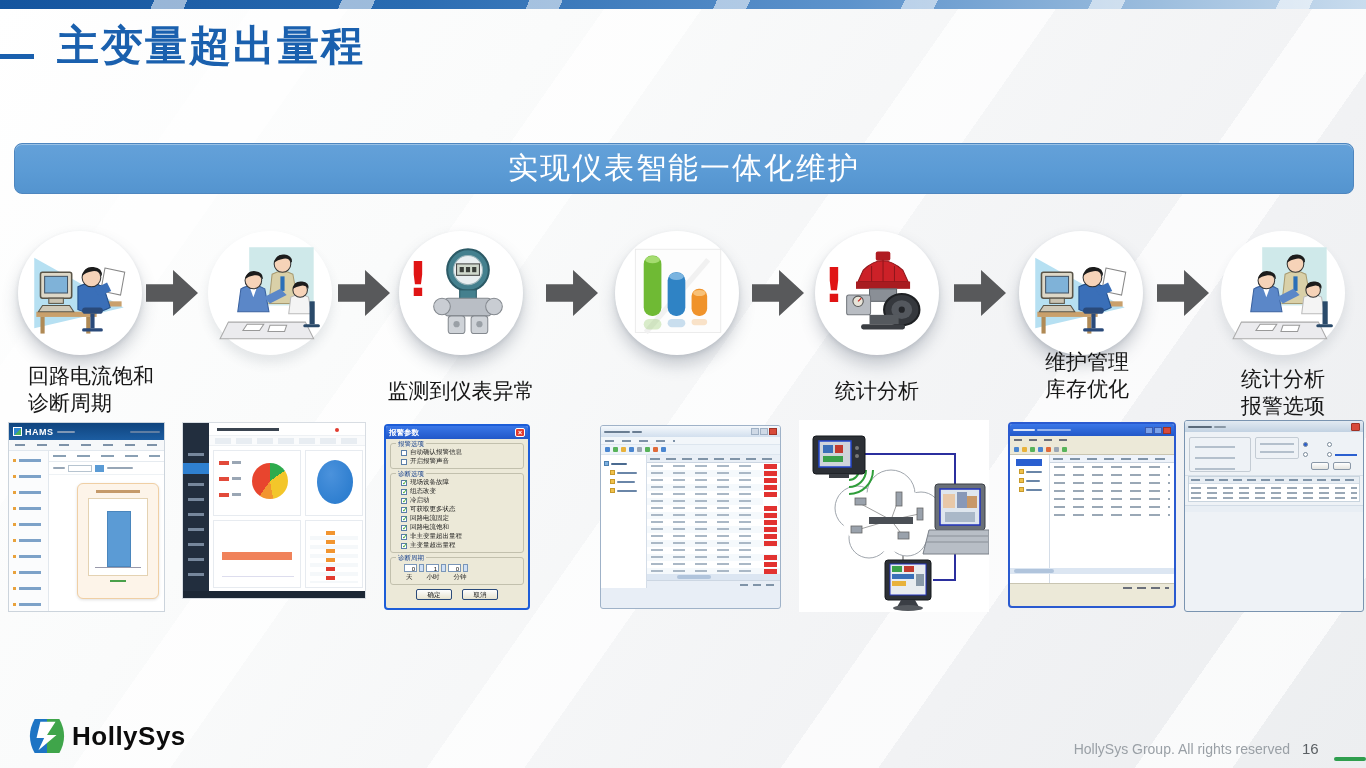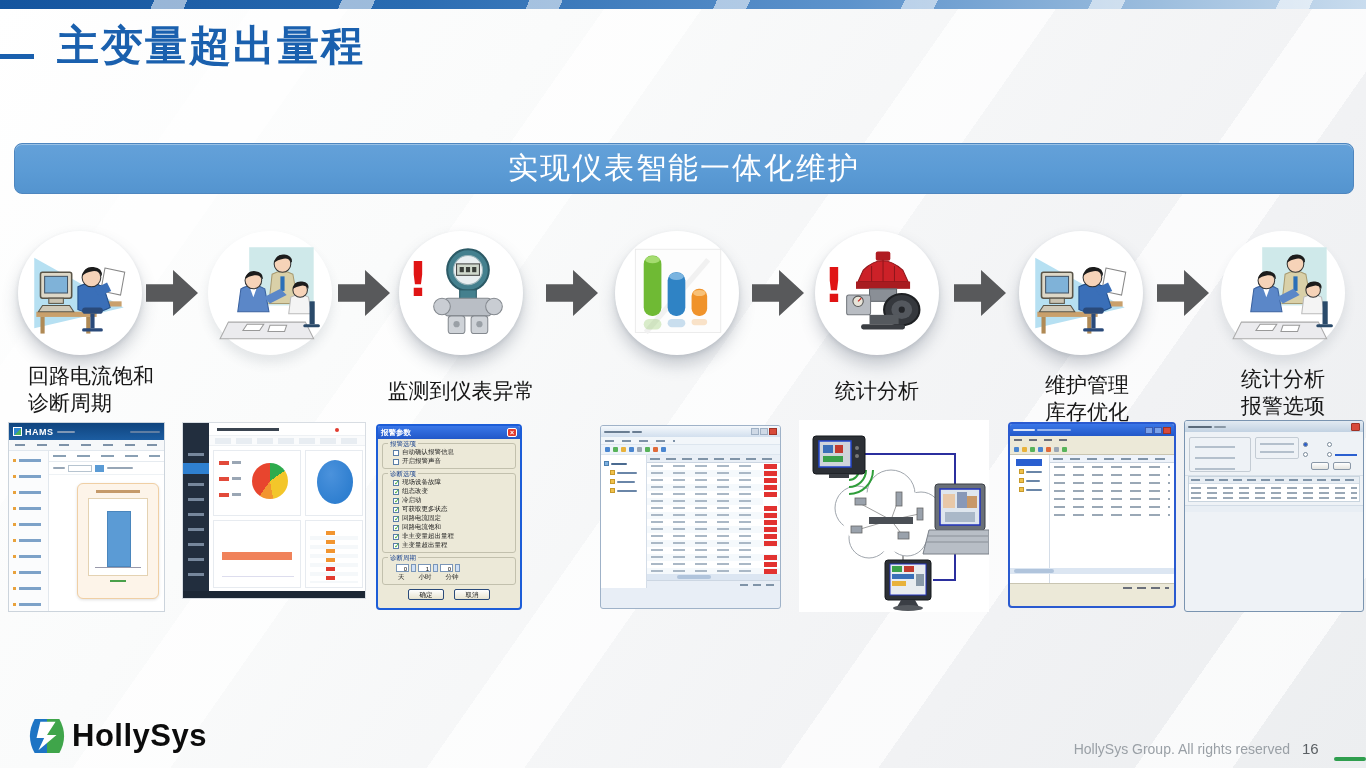--- a/index.html
+++ b/index.html
@@ -88,21 +88,21 @@
   .t2-p3::after{content:"";position:absolute;left:8px;right:6px;bottom:10px;height:1px;background:#dde;}
   .t2-p4{left:122px;top:97px;width:58px;height:68px;}
   .t2-rows{position:absolute;left:4px;right:4px;top:10px;bottom:4px;
     background:repeating-linear-gradient(180deg,#fff 0 5px,#f5f8fa 5px 9px);}
   .t2-badges{position:absolute;left:20px;top:10px;width:9px;height:36px;
     background:repeating-linear-gradient(180deg,#f2952f 0 4px,transparent 4px 9px);}
   .t2-badges2{position:absolute;left:20px;top:46px;width:9px;height:18px;
     background:repeating-linear-gradient(180deg,#e23a2e 0 4px,transparent 4px 9px);}
   .t2-foot{position:absolute;left:0;right:0;bottom:0;height:7px;background:#1c2735;}
   
-  .t3{left:376px;top:424px;width:146px;height:186px;border:2px solid #1c5dd8;border-radius:4px;background:#ece9d8;overflow:hidden;}
+  .t3{left:384px;top:424px;width:146px;height:186px;border:2px solid #1c5dd8;border-radius:4px;background:#ece9d8;overflow:hidden;}
   .t3-titlebar{height:13px;background:linear-gradient(180deg,#3a77e8,#2258c8);display:flex;align-items:center;padding:0 3px;color:#fff;font-size:7.5px;font-weight:bold;}
   .t3-x{margin-left:auto;width:10px;height:9px;background:#e33b2e;border:1px solid #fff;border-radius:2px;color:#fff;font-size:7px;line-height:7px;text-align:center;}
   .t3-body{padding:4px 4px 2px;}
   .grp{position:relative;border:1px solid #c2c0ad;border-radius:3px;margin-bottom:4px;padding:4px 3px 2px;}
   .grp-cap{position:absolute;top:-4px;left:5px;background:#ece9d8;padding:0 2px;font-size:6.5px;color:#16408c;}
   .cbrow{display:flex;align-items:center;gap:3px;height:9px;margin-left:7px;font-size:6.5px;color:#1a1a1a;}
   .cb{width:6px;height:6px;border:1px solid #5a7ea8;background:#fff;position:relative;flex:none;}
   .cb.ck::after{content:"✓";position:absolute;left:0;top:-2px;color:#2ca01c;font-size:7px;font-weight:bold;}
   .t3-cycle{display:flex;align-items:center;gap:2px;margin-left:10px;height:11px;}
   .t3-num{width:13px;height:8px;background:#fff;border:1px solid #7a96b8;font-size:6px;text-align:right;line-height:8px;padding-right:1px;}
@@ -214,21 +214,21 @@
   .t7-th{height:7px;background:#e8eef4;border-bottom:1px solid #d2dce6;position:relative;}
   .t7-th::after{content:"";position:absolute;left:2px;right:2px;top:2px;height:2px;
     background:repeating-linear-gradient(90deg,#8094a8 0 9px,transparent 9px 14px);}
   .t7-tr{position:absolute;left:2px;right:2px;top:10px;height:14px;
     background:repeating-linear-gradient(180deg,#9aa8b6 0 2px,transparent 2px 5px);
     -webkit-mask:repeating-linear-gradient(90deg,#000 0 10px,transparent 10px 16px);
     mask:repeating-linear-gradient(90deg,#000 0 10px,transparent 10px 16px);}
   .t7-stat{height:7px;background:#e8eef4;border-top:1px solid #d2dce6;margin-top:3px;}
   
   .logo{position:absolute;left:28px;top:717px;display:flex;align-items:center;gap:6px;}
-  .logo-text{font-size:31px;font-weight:800;color:#0c0c0c;letter-spacing:.5px;}
+  .logo-text{font-size:26px;font-weight:800;color:#0c0c0c;letter-spacing:.5px;}
   .copyright{position:absolute;right:76px;top:741px;font-size:14px;color:#9aa0a6;}
   .page-num{position:absolute;left:1302px;top:740px;font-size:15px;color:#5a5f63;}
   .green-line{position:absolute;left:1334px;top:757px;width:32px;height:4px;background:#2f9e4e;border-radius:2px;}
 </style>
 </head>
 <body>
 
 <div class="slide">
   <div class="topbar"></div>
   <div class="title-dash"></div>
@@ -376,21 +376,21 @@
   <div class="arrow" style="left:752px"></div>
   <div class="arrow" style="left:954px"></div>
   <div class="arrow" style="left:1157px"></div>
 
   <div class="step-label" style="left:28px;top:362px;width:150px;text-align:left">
     <div>回路电流饱和</div>
     <div>诊断周期</div>
   </div>
   <div class="step-label" style="left:341px;top:377px;width:240px">监测到仪表异常</div>
   <div class="step-label" style="left:797px;top:377px;width:160px">统计分析</div>
-  <div class="step-label" style="left:1012px;top:371px;width:150px">
+  <div class="step-label" style="left:1012px;top:348px;width:150px">
     <div>维护管理</div>
     <div>库存优化</div>
   </div>
   <div class="step-label" style="left:1208px;top:365px;width:150px">
     <div>统计分析</div>
     <div>报警选项</div>
   </div>
 
   <div class="thumb t1">
     <div class="t1-top">

